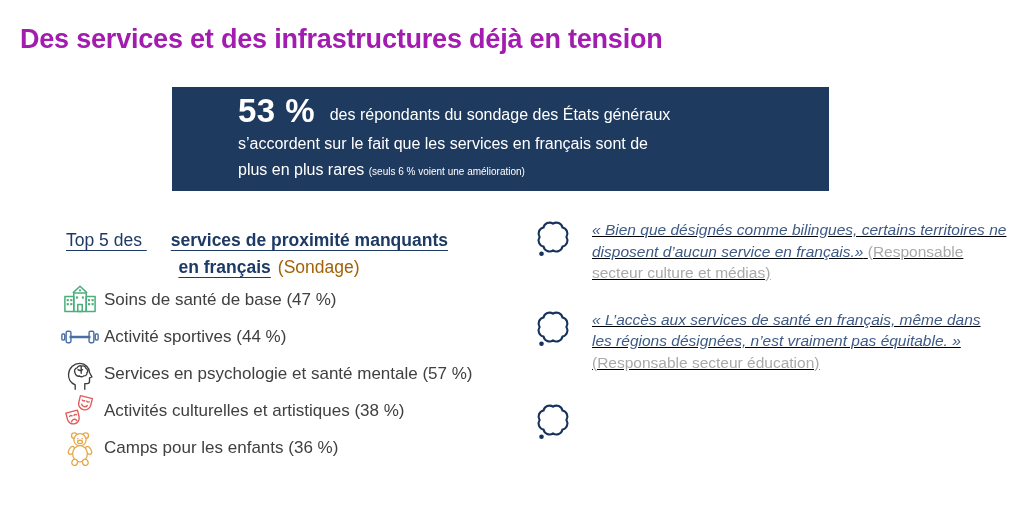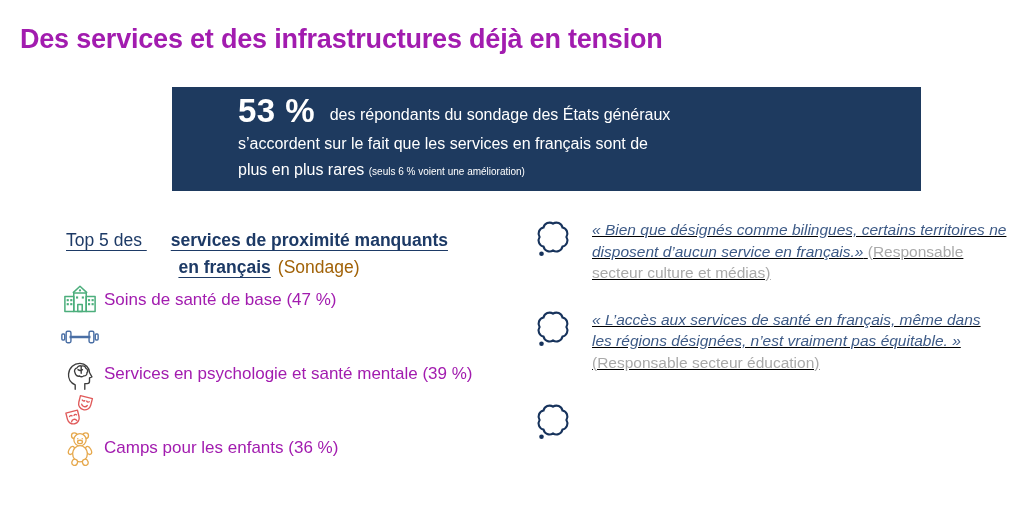--- a/index.html
+++ b/index.html
@@ -10,41 +10,41 @@
     position:relative;
     overflow:hidden;
   }
   .title{
     position:absolute;left:20px;top:24px;
     font-size:27px;font-weight:bold;color:#a21caf;
     letter-spacing:-0.2px;margin:0;
   }
   
   .stat-box{
-    position:absolute;left:172px;top:87px;width:749px;height:104px;
+    position:absolute;left:172px;top:87px;width:657px;height:104px;
     background:#1e3a5f;color:#ffffff;box-sizing:border-box;
     padding:9px 14px 0 66px;
   }
   .stat-line{font-size:16px;line-height:26px;}
   .stat-line1{line-height:30px;margin-bottom:1px;}
   .stat-big{font-size:33px;font-weight:bold;letter-spacing:0.5px;margin-right:10px;vertical-align:-2px;line-height:30px;}
   .stat-note{font-size:10px;}
   
   .top5-heading{
     position:absolute;left:42px;top:227px;width:430px;
     text-align:center;font-size:17.5px;line-height:27px;color:#1d3a66;
   }
   .u{text-decoration:underline;text-underline-offset:4px;text-decoration-thickness:1px;}
   .bold{font-weight:bold;margin-left:24px;}
   .gray{color:#a16207;}
   .note-space{margin-left:7px;}
   .top5-list{position:absolute;left:56px;top:282px;width:475px;}
   .t5-row{display:flex;align-items:center;height:36.8px;}
   .t5-icon{width:48px;flex-shrink:0;display:flex;justify-content:center;align-items:center;}
-  .t5-label{font-size:17px;color:#a21caf;white-space:nowrap;}
+  .t5-label{font-size:17px;color:#404040;white-space:nowrap;}
   
   .quotes{position:absolute;left:530px;top:216px;width:490px;}
   .quote{display:flex;gap:14px;align-items:flex-start;text-decoration:underline;}
   .quote.q1{margin-bottom:22px;}
   .quote.q2{margin-bottom:26px;}
   .q-icon{width:48px;flex-shrink:0;margin-top:0;}
   .q-body{font-size:15.5px;line-height:21.5px;margin:3px 0 0 0;}
   .q-text{font-style:italic;color:#3d5a86;}
   .q-attr{color:#a9a9a9;}
   .q1 .q-body{max-width:425px;}
@@ -105,48 +105,50 @@
   <div class="t5-row">
     <span class="t5-icon">
       <svg width="42" height="20" viewBox="0 0 44 20" fill="none" stroke="#4a6fa5" stroke-width="1.5">
         <line x1="11" y1="10" x2="33" y2="10" stroke-width="2.6"></line>
         <rect x="7.5" y="4" width="5" height="12" rx="1.5"></rect>
         <rect x="31.5" y="4" width="5" height="12" rx="1.5"></rect>
         <rect x="3" y="6.8" width="3" height="6.4" rx="1"></rect>
         <rect x="38" y="6.8" width="3" height="6.4" rx="1"></rect>
       </svg>
     </span>
+    <span class="t5-label">Activité sportives (44 %)</span>
   </div>
 
   <div class="t5-row">
     <span class="t5-icon">
       <svg width="32" height="34" viewBox="0 0 40 42" fill="none" stroke="#3d3d3d" stroke-width="1.7" stroke-linejoin="round" stroke-linecap="round">
         <path d="M14 40 v-5.5 c-5.5-2.2 -9-7.5 -8.3-13.6 C6.5 13 12.5 7.6 20 7.8 c6.8 .2 11.8 5.3 12 11.6 l2.9 5.2 -3 1.2 v4.4 c0 1.6 -1.3 2.8 -2.9 2.8 h-3 V40"></path>
         <path d="M13.8 19.5 c-1.6-2.6 -.2-5.6 2.6-6.1 c.6-2.2 3.3-3.3 5.4-2.2 c2.3-1 5 .3 5.6 2.7 c2.3 .9 2.9 3.8 1.3 5.6 c.3 2.3 -1.7 4.2 -4 3.8 c-1.3 1.5 -3.8 1.6 -5.2 .2 c-2.5 .9 -5.2-1 -5.7-4z"></path>
         <path d="M21.5 11.5 v8.5 M17.5 15.5 c1.6 1.2 4 1.2 5.6 0"></path>
       </svg>
     </span>
-    <span class="t5-label">Services en psychologie et santé mentale (39 %)</span>
+    <span class="t5-label">Services en psychologie et santé mentale (57 %)</span>
   </div>
 
   <div class="t5-row">
     <span class="t5-icon">
       <svg width="34" height="34" viewBox="0 0 40 40" stroke="#e05a5a" stroke-width="1.6" stroke-linejoin="round" stroke-linecap="round">
         <g transform="rotate(14 26 11)" fill="#ffffff">
           <path d="M18.5 3.5 h14.5 v8 a7.25 7.25 0 0 1 -14.5 0 z"></path>
           <path d="M21.8 8 a1.9 1.9 0 0 0 3 0 M27.2 8 a1.9 1.9 0 0 0 3 0" fill="none"></path>
           <path d="M22.3 12.8 a3.7 3.7 0 0 0 6.8 0" fill="none"></path>
         </g>
         <g transform="rotate(-14 12 28)" fill="#ffffff">
           <path d="M5 20.5 h14 v7.7 a7 7 0 0 1 -14 0 z"></path>
           <path d="M8.2 25.5 a1.9 1.9 0 0 1 3 0 M13.6 25.5 a1.9 1.9 0 0 1 3 0" fill="none"></path>
           <path d="M9 32.2 a3.4 3.4 0 0 1 6.4 0" fill="none"></path>
         </g>
       </svg>
     </span>
+    <span class="t5-label">Activités culturelles et artistiques (38 %)</span>
   </div>
 
   <div class="t5-row">
     <span class="t5-icon">
       <svg width="30" height="36" viewBox="0 0 36 44" stroke="#e6a84c" stroke-width="1.6" fill="#ffffff">
         <circle cx="11" cy="7" r="3.4"></circle>
         <circle cx="25" cy="7" r="3.4"></circle>
         <circle cx="18" cy="12" r="7.5"></circle>
         <ellipse cx="7.5" cy="25" rx="3" ry="5.2" transform="rotate(28 7.5 25)"></ellipse>
         <ellipse cx="28.5" cy="25" rx="3" ry="5.2" transform="rotate(-28 28.5 25)"></ellipse>

